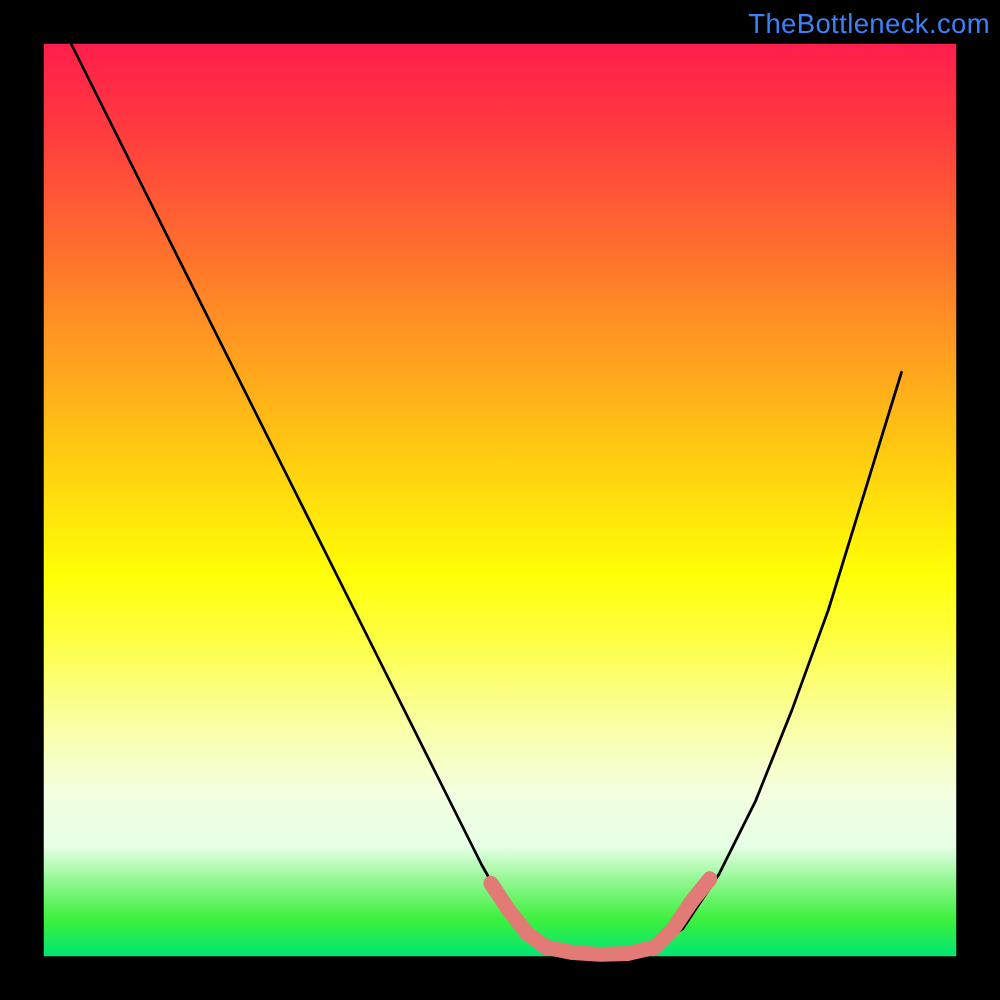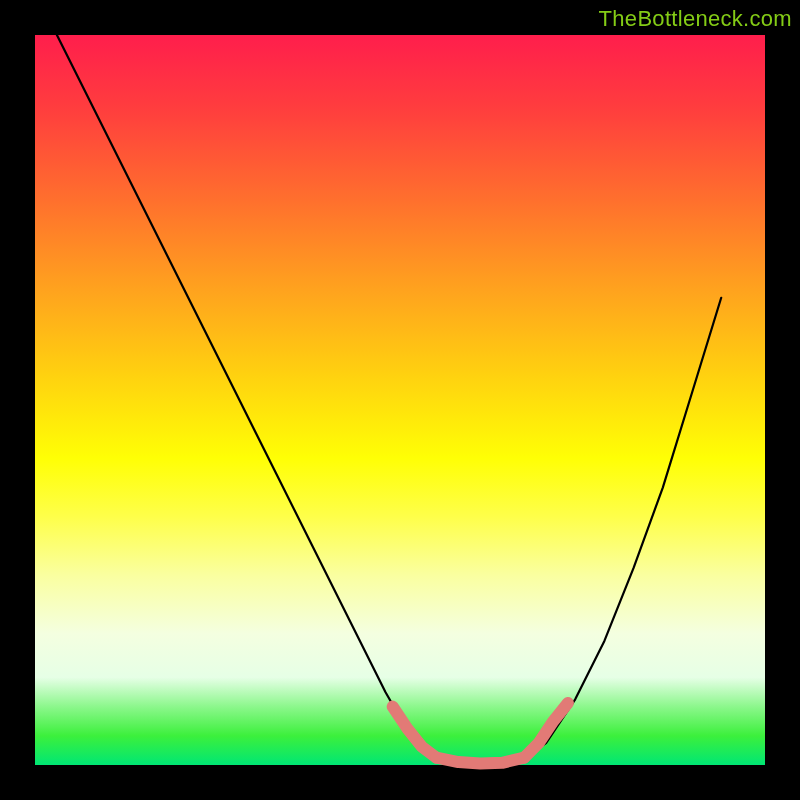--- a/index.html
+++ b/index.html
@@ -44,21 +44,21 @@
     left: 0;
     top: 0;
     width: 730px;
     height: 730px;
     overflow: visible;
   }
   .watermark {
     position: absolute;
     top: 6px;
     right: 8px;
-    color: #84cc16;
+    color: #3b82f6;
     font-size: 22px;
     font-weight: 500;
     letter-spacing: 0.3px;
     user-select: none;
   }
 </style>
 </head>
 <body>
 
 <div class="frame">

